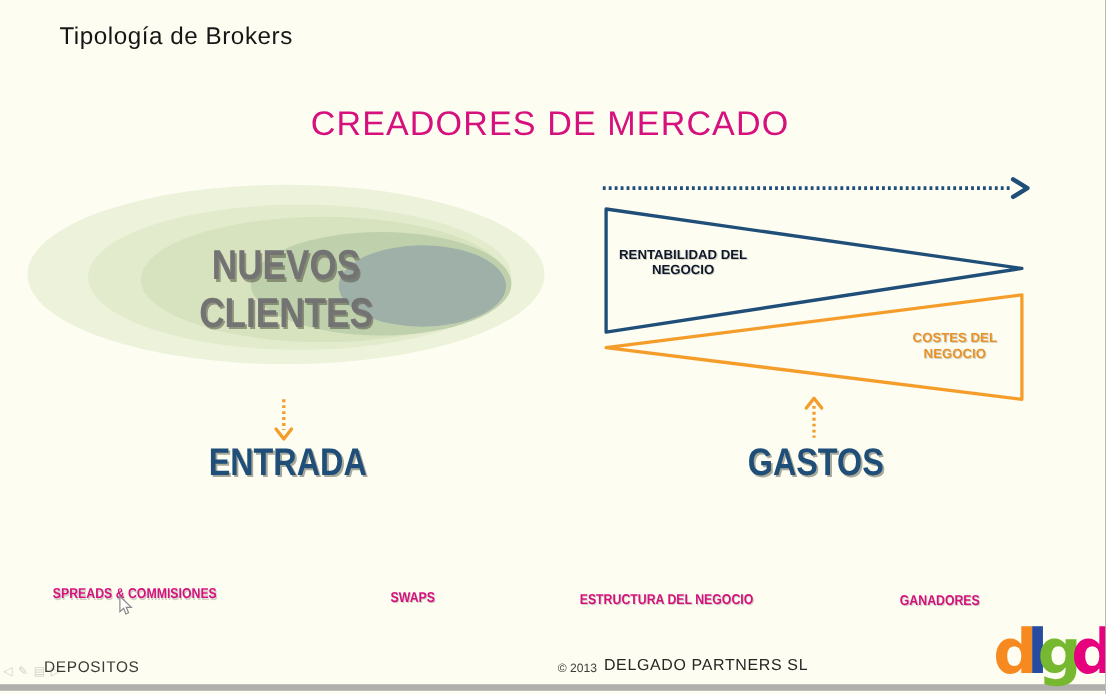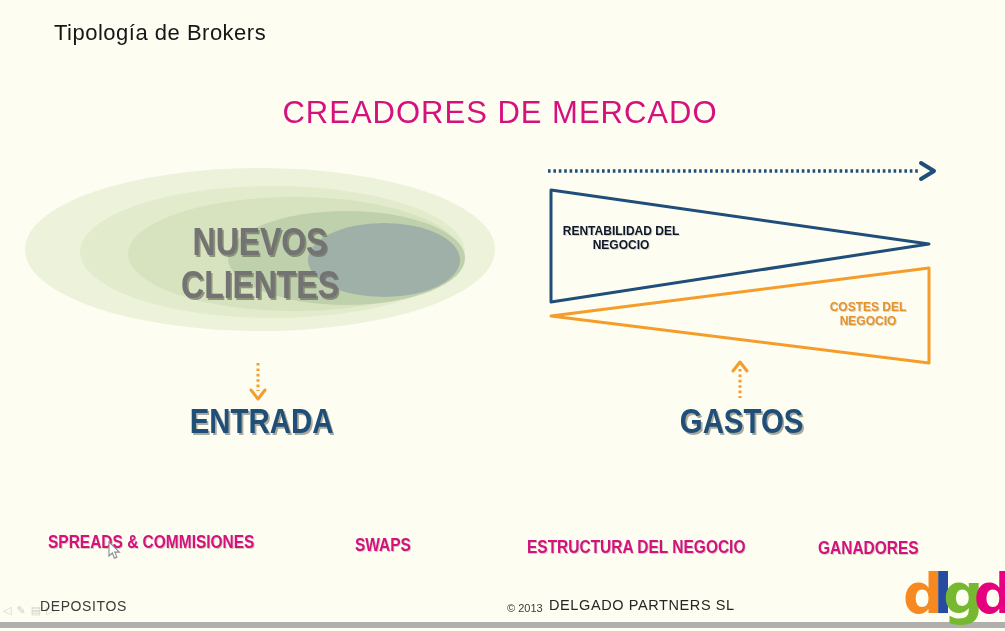--- a/index.html
+++ b/index.html
@@ -45,21 +45,21 @@
   
   .box { left:22px; top:452px; width:956px; height:126px;
     border:3px solid #1F4E79; box-sizing:border-box; }
   .box-divider { position:absolute; left:475px; top:0; bottom:0; width:3px; background:#1F4E79; }
   .box-magenta-line { position:absolute; left:2px; right:2px; bottom:4px; height:2px; background:#D6117E; }
   .cell-header { position:absolute; top:4px; text-align:center;
     font-size:35px; font-weight:bold; color:#D6117E;
     text-shadow:2px 2px 0 rgba(86,86,70,0.5); }
   .hdr-left  { left:0; width:475px; }
   .hdr-right { left:478px; right:0; }
-  .sub-item { font-size:18px; font-weight:bold; color:#D6117E;
+  .sub-item { font-size:13px; font-weight:bold; color:#D6117E;
     text-shadow:1px 1px 0 rgba(120,120,105,0.35); white-space:nowrap; }
   .it-spreads    { left:48px;  top:532px; }
   .it-swaps      { left:355px; top:535px; }
   .it-estructura { left:527px; top:537px; }
   .it-ganadores  { left:818px; top:538px; }
 
   
   .footer-brand { left:40px; top:598px; font-size:14px; color:#3a3a36; letter-spacing:0.6px; }
   .footer-copy { left:507px; top:602px; font-size:11px; color:#3c3c38;text-align:right; }
   .footer-company { left:549px; top:597px; font-size:14.5px; color:#262624; letter-spacing:0.6px; }

